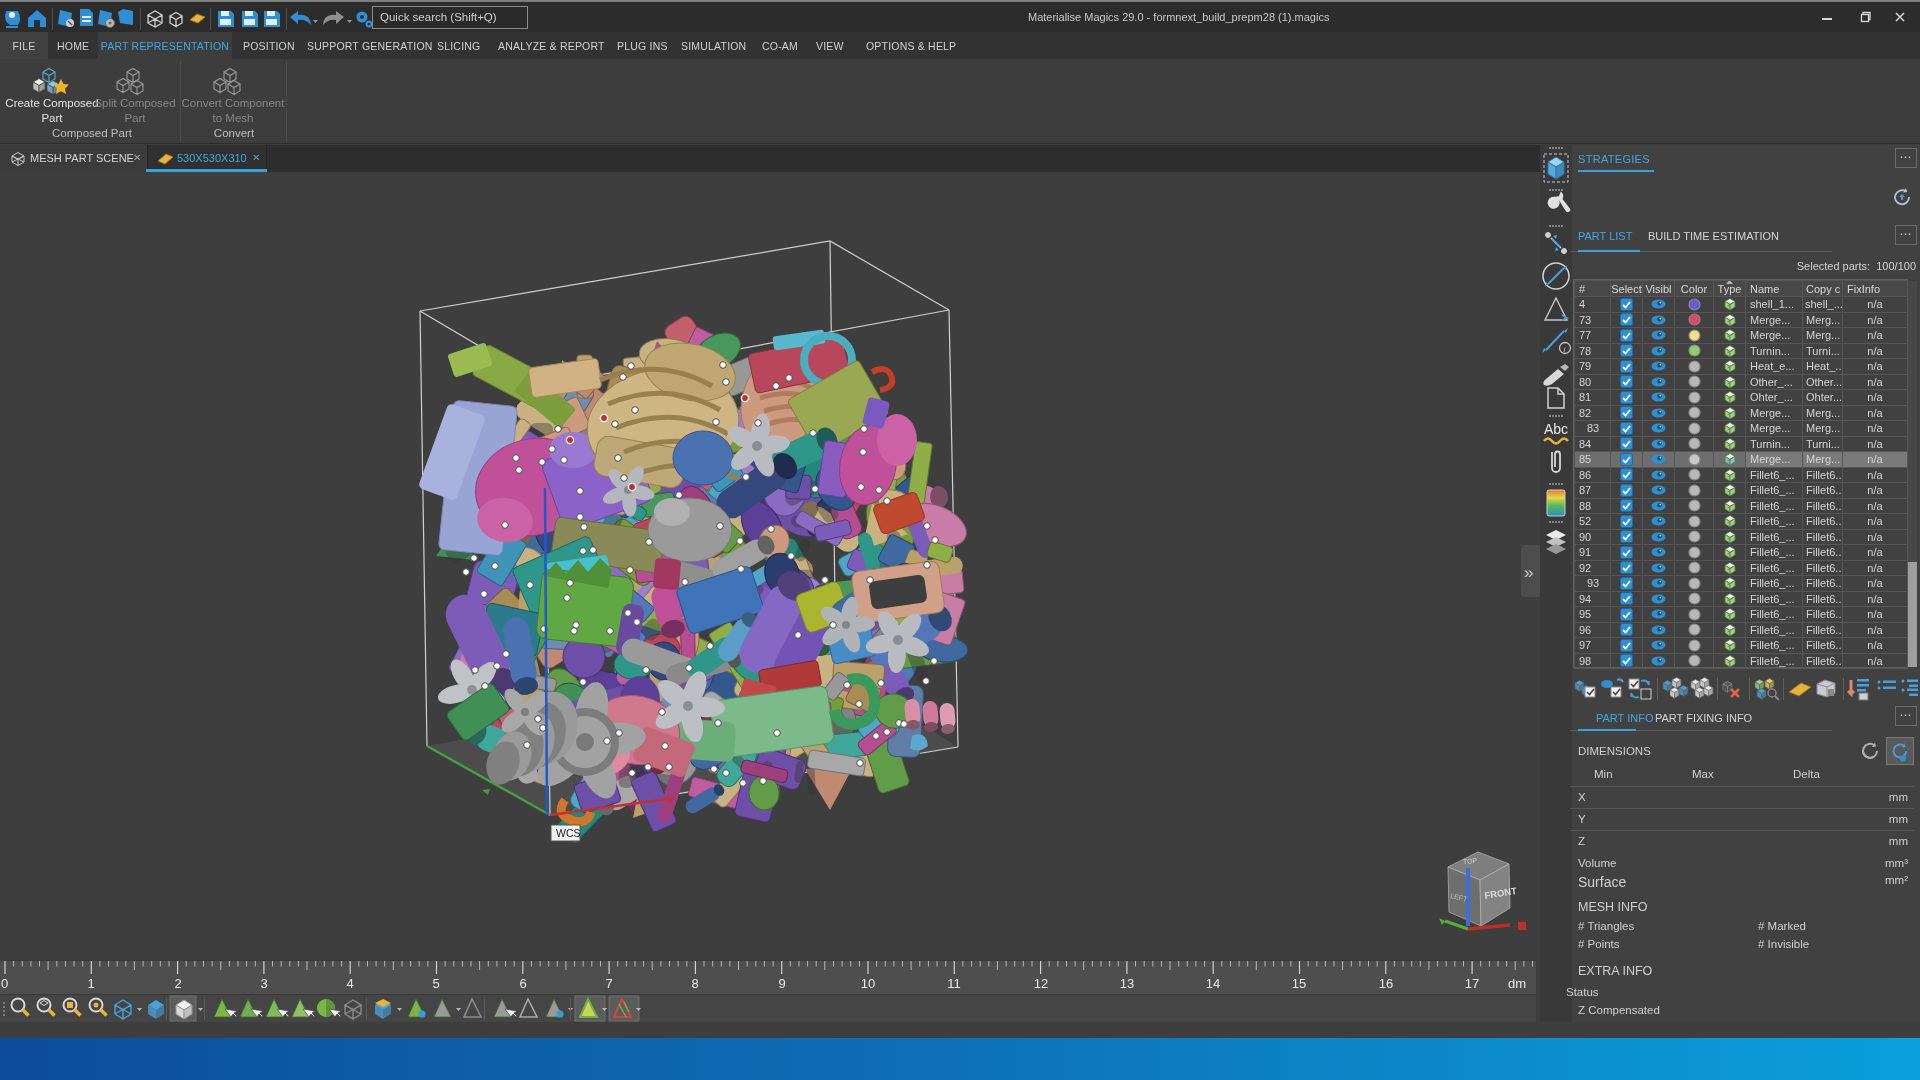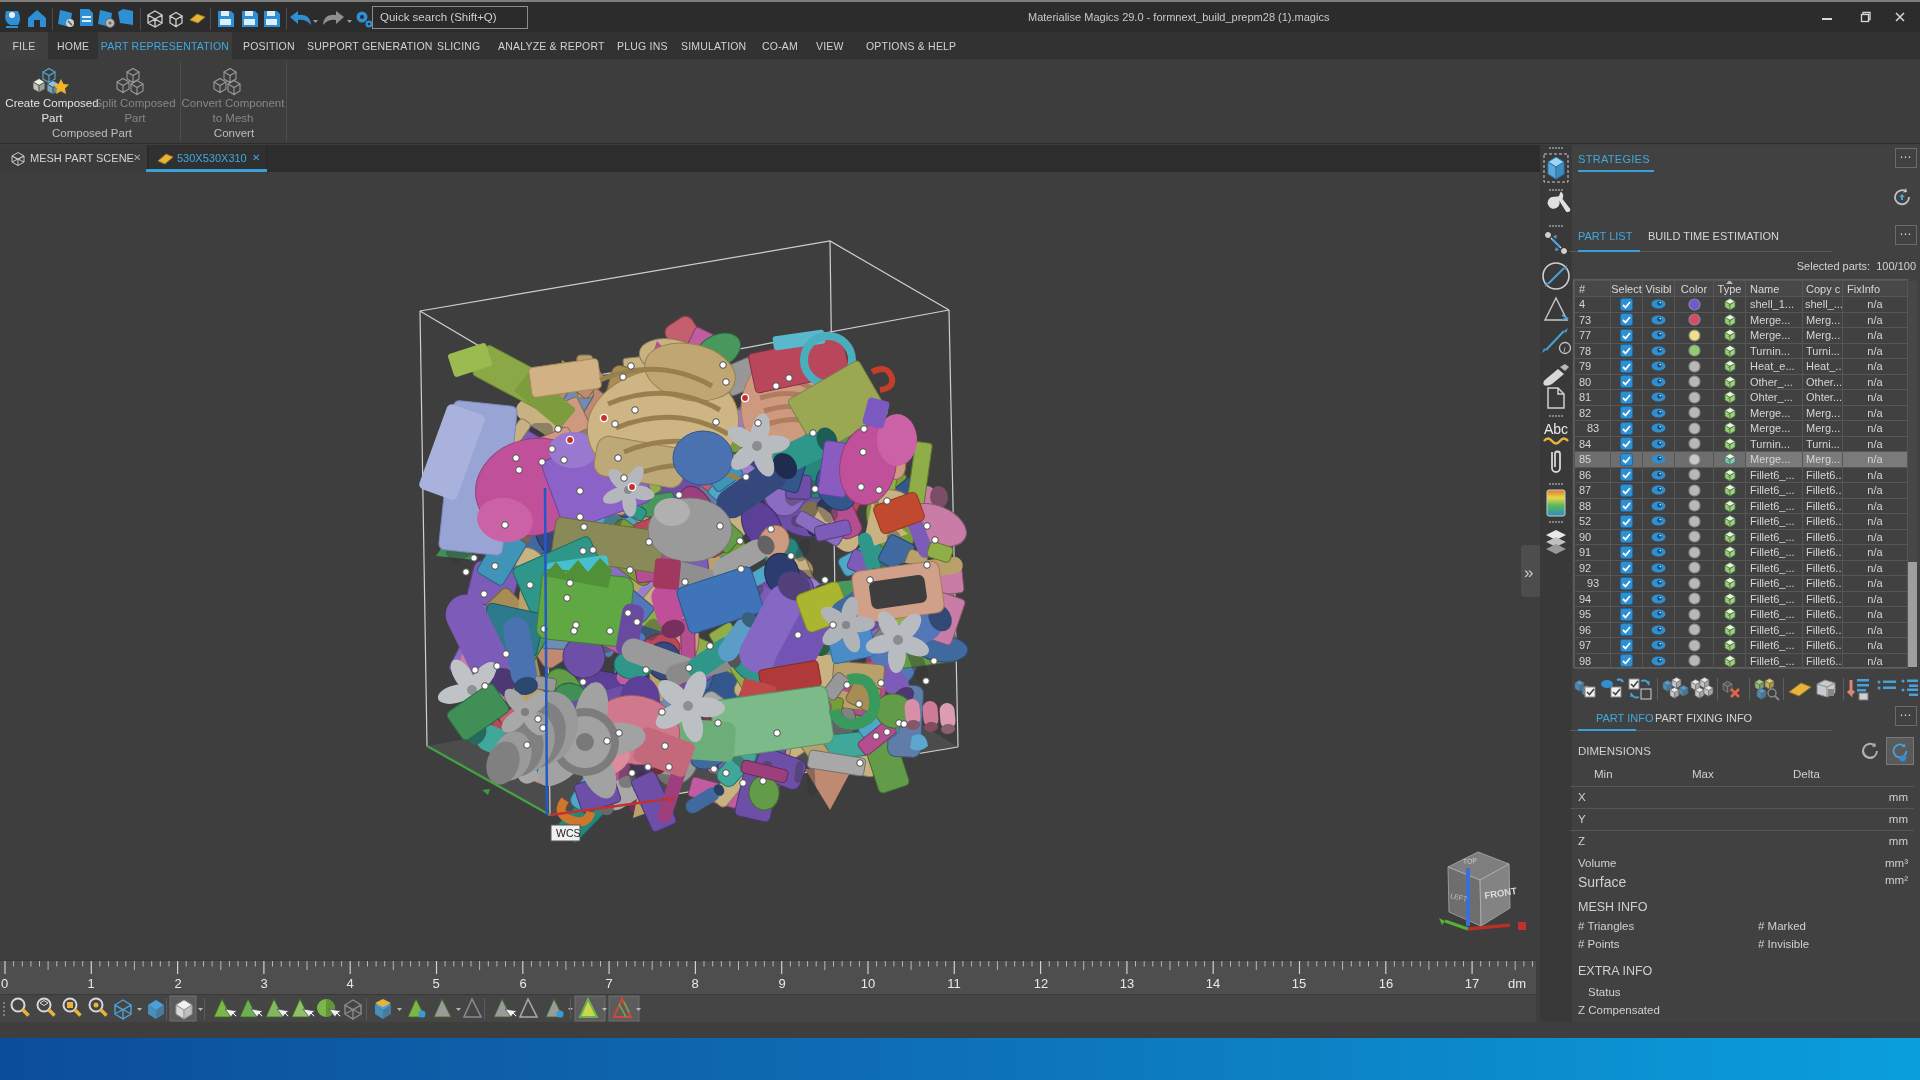--- a/index.html
+++ b/index.html
@@ -2092,15 +2092,15 @@
       <div class="a" style="left:38px;top:712px;font-size:11.5px;color:#d0d0d0">Volume</div>
       <div class="a" style="left:340px;top:712px;font-size:11.5px;color:#d0d0d0;width:28px;text-align:right">mm³</div>
       <div class="a" style="left:38px;top:729px;font-size:14px;color:#d0d0d0">Surface</div>
       <div class="a" style="left:340px;top:729px;font-size:11.5px;color:#d0d0d0;width:28px;text-align:right">mm²</div>
       <div class="a" style="left:38px;top:755px;font-size:12.5px;color:#d0d0d0">MESH INFO</div>
       <div class="a" style="left:38px;top:775px;font-size:11.5px;color:#d0d0d0"># Triangles</div>
       <div class="a" style="left:218px;top:775px;font-size:11.5px;color:#d0d0d0"># Marked</div>
       <div class="a" style="left:38px;top:793px;font-size:11.5px;color:#d0d0d0"># Points</div>
       <div class="a" style="left:218px;top:793px;font-size:11.5px;color:#d0d0d0"># Invisible</div>
       <div class="a" style="left:38px;top:819px;font-size:12.5px;color:#d0d0d0">EXTRA INFO</div>
-      <div class="a" style="left:48px;top:841px;font-size:11.5px;color:#d0d0d0">Status</div>
+      <div class="a" style="left:26px;top:841px;font-size:11.5px;color:#d0d0d0">Status</div>
       <div class="a" style="left:38px;top:859px;font-size:11.5px;color:#d0d0d0">Z Compensated</div>
     </div>
   </div>
 </body></html>

